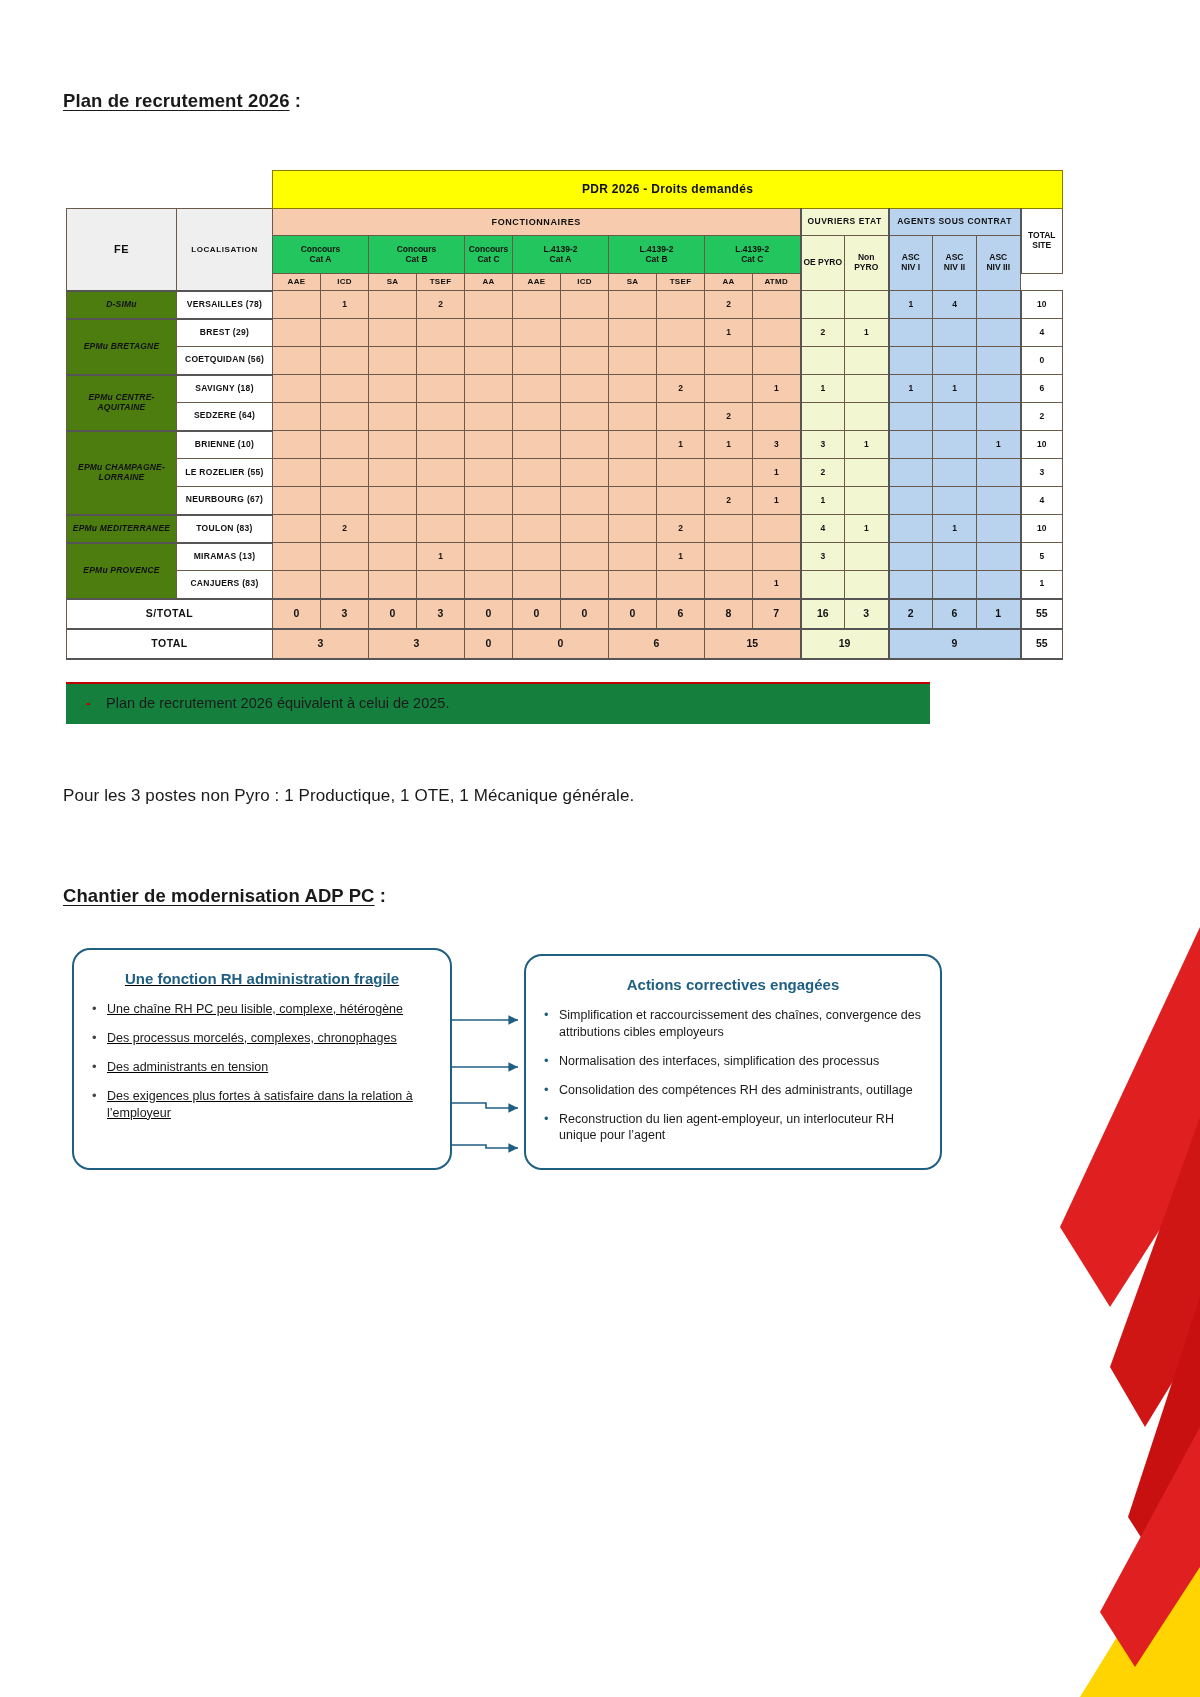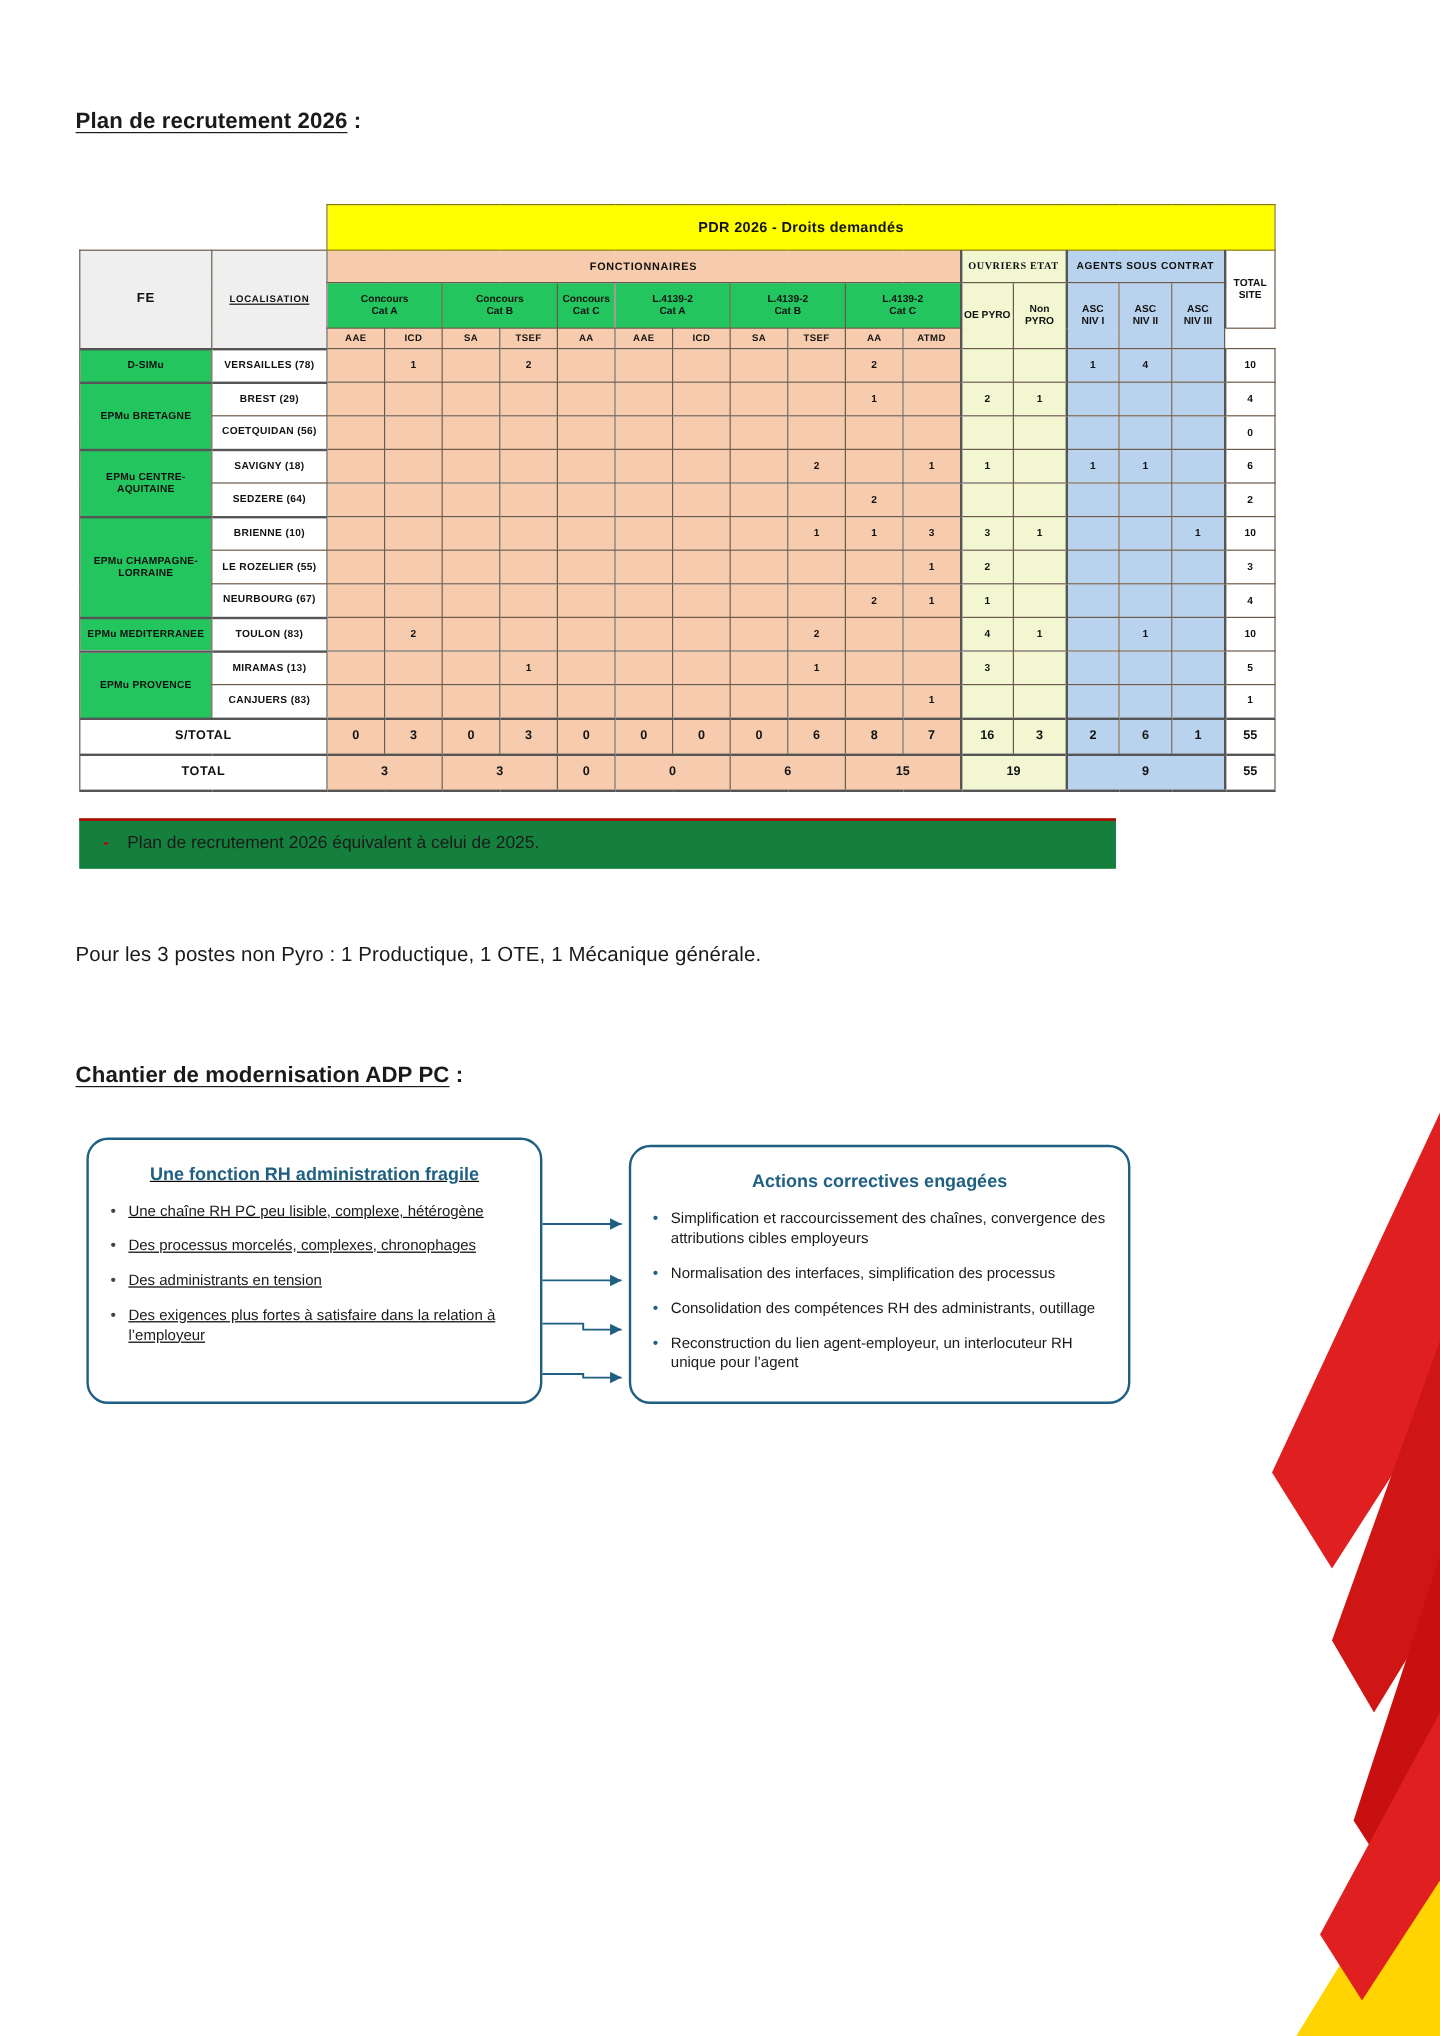--- a/index.html
+++ b/index.html
@@ -64,32 +64,32 @@
   }
   .h-yellow {
     background: #ffff00;
     font-size: 12px !important;
     height: 38px;
     border: 1px solid #8a7a00 !important;
     letter-spacing: .3px;
   }
   .h-blank { border: none !important; background: transparent; }
   .grp-fonc { background: #f7cbad; height: 27px; font-size: 9px !important; letter-spacing: .6px; }
-  .grp-ouv  { background: #f2f7d2; height: 27px; font-size: 8.5px !important; letter-spacing: .5px; font-family: Liberation Serif, serif; }
+  .grp-ouv  { background: #f2f7d2; height: 27px; font-size: 8.5px !important; letter-spacing: .5px; }
   .grp-asc  { background: #b9d3ee; height: 27px; font-size: 8.5px !important; letter-spacing: .5px; }
   .sub-fonc { background: #22c55e; height: 38px; font-size: 8.5px !important; }
   .sub-ouv  { background: #f2f7d2; height: 38px; font-size: 8.5px !important; }
   .sub-asc  { background: #b9d3ee; height: 38px; font-size: 8.5px !important; }
   .abbr-fonc { background: #f7cbad; height: 17px; font-size: 8px !important; letter-spacing: .3px; }
 
   .corner-fe { background: #efefef; font-size: 11px !important; letter-spacing: .5px; margin-left: 40px; }
-  .corner-loc { background: #efefef; font-size: 8px !important; letter-spacing: .6px; text-decoration: underline; }
+  .corner-loc { background: #efefef; font-size: 8px !important; letter-spacing: .6px; }
   .col-total-h { background: #ffffff; height: 27px; font-size: 8.5px !important; }
 
-  td.fe    { background: #22c55e; font-size: 10px; letter-spacing: .2px; }
+  td.fe    { background: #4d7c0f; font-size: 10px; letter-spacing: .2px; font-style: italic; }
   td.loc   { background: #ffffff; font-size: 8px; letter-spacing: .3px; }
   td.c-f   { background: #f7cbad; height: 28px; font-size: 9.5px; }
   td.c-o   { background: #f2f7d2; height: 28px; font-size: 9.5px; }
   td.c-a   { background: #b9d3ee; height: 28px; font-size: 9.5px; }
   td.c-t   { background: #ffffff; height: 28px; font-size: 9.5px; }
   tr.group-start td.fe, tr.group-start td.loc { border-top: 2px solid #555; }
   tr.totrow td { border-top: 2px solid #555; height: 30px; font-size: 10.5px; }
   tr.totrow2 td { border-top: 2px solid #555; border-bottom: 2px solid #555; height: 30px; font-size: 10.5px; }
   td.lbl-tot { background: #ffffff; font-size: 10.5px; letter-spacing: .5px; }
 

